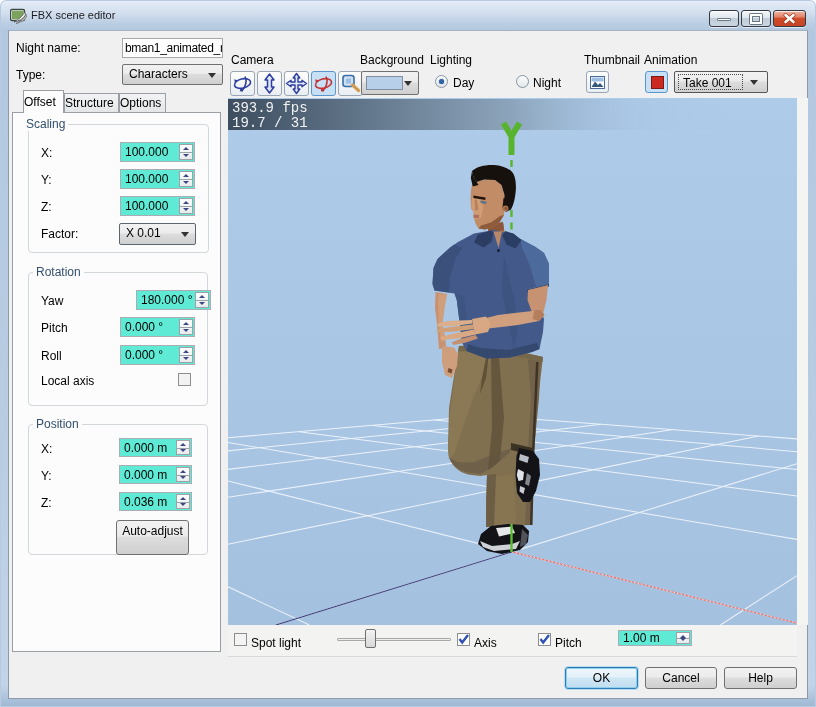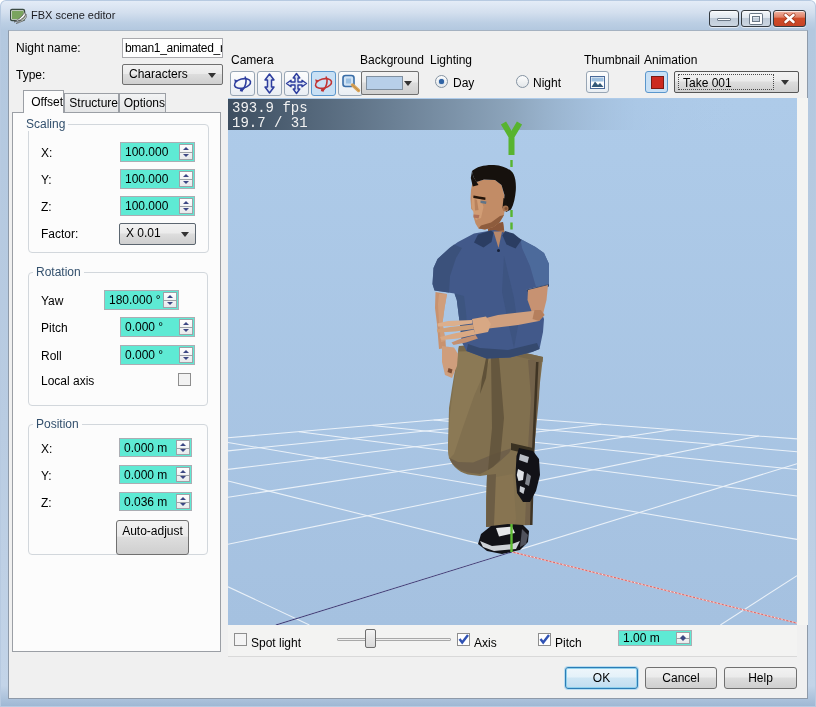--- a/index.html
+++ b/index.html
@@ -18,21 +18,21 @@
 #btn-min i{position:absolute;left:7px;top:7px;width:14px;height:3px;background:#fdfeff;border:1px solid #6b7886;border-radius:1px}
 #btn-max i{position:absolute;left:8px;top:3px;width:12px;height:10px;border:2px solid #fdfeff;background:transparent;box-shadow:0 0 0 1px #6b7886,inset 0 0 0 1px #6b7886;border-radius:1px}
 
 
 
 .tbox{position:absolute;background:#fff;border:1px solid #a9a9ad;font-size:12px;overflow:hidden;white-space:nowrap;line-height:18px;padding-left:3px}
 .combo{position:absolute;border:1px solid #707070;border-radius:2px;font-size:12px;
  background:linear-gradient(to bottom,#f2f2f2 0%,#ebebeb 45%,#dddddd 50%,#cfcfcf 100%);line-height:19px;padding-left:6px}
 .combo .arr{position:absolute;right:6px;top:50%;margin-top:-2px;width:0;height:0;border:4px solid transparent;border-top:5px solid #333;border-bottom:none}
 
-.tab{position:absolute;border:1px solid #9b9fa5;border-bottom:none;font-size:12px;text-align:right;background:linear-gradient(to bottom,#f2f3f4,#e4e5e6);color:#000}
+.tab{position:absolute;border:1px solid #9b9fa5;border-bottom:none;font-size:12px;text-align:left;background:linear-gradient(to bottom,#f2f3f4,#e4e5e6);color:#000}
 .tab.active{background:#fcfcfc;z-index:3}
 #pane{position:absolute;left:12px;top:112px;width:209px;height:540px;background:#fcfcfc;border:1px solid #9b9fa5}
 .grp{position:absolute;border:1px solid #d2d7dc;border-radius:4px}
 .grplbl{position:absolute;font-size:12px;color:#33506d;background:#fcfcfc;padding:0 3px;white-space:nowrap}
 
 .spin{position:absolute;background:#5eead4;border:1px solid #abadb3;font-size:12px}
 .spin .val{position:absolute;left:4px;top:50%;transform:translateY(-50%);white-space:nowrap}
 .spin .btns{position:absolute;top:1px;bottom:1px;right:1px;width:14px;border:1px solid #9da2a8;background:linear-gradient(to bottom,#fefefe,#e8eaec)}
 .spin .btns:before{content:"";position:absolute;left:0;right:0;top:50%;height:1px;background:#9da2a8}
 .spin .up{position:absolute;left:50%;top:2px;margin-left:-3px;width:0;height:0;border:3px solid transparent;border-bottom:3.5px solid #3c4884;border-top:none}
@@ -115,21 +115,21 @@
         <i class="up"></i>
         <i class="dn"></i>
       </span>
     </div>
  <div class="lbl" style="left:41px;top:227px">Factor:</div>
  <div class="combo" style="left:119px;top:223px;width:77px;height:22px;border-color:#5c6670">X 0.01<span class="arr"></span></div>
 
  <div class="grp" style="left:28px;top:272px;width:180px;height:134px"></div>
  <div class="grplbl" style="left:33px;top:265px">Rotation</div>
  <div class="lbl" style="left:41px;top:294px">Yaw</div>
- <div class="spin" style="left:104px;top:290px;width:75px;height:20px">
+ <div class="spin" style="left:136px;top:290px;width:75px;height:20px">
       <span class="val">180.000 °</span>
       <span class="btns">
         <i class="up"></i>
         <i class="dn"></i>
       </span>
     </div>
  <div class="lbl" style="left:41px;top:321px">Pitch</div>
  <div class="spin" style="left:120px;top:317px;width:75px;height:20px">
       <span class="val">0.000 °</span>
       <span class="btns">
@@ -224,21 +224,21 @@
         <rect x="0.5" y="0.5" width="14" height="12" fill="#fff" stroke="#4a6a9a"></rect>
         <rect x="1.5" y="1.5" width="12" height="4" fill="#9ec0e0"></rect>
         <path d="M1.5,11 L5,5.5 L8,9 L10,7 L13.5,11 Z" fill="#355a7a"></path>
       </svg>
     </div>
 
  <div class="lbl" style="left:644px;top:53px">Animation</div>
  <div class="toolbtn sel" style="left:645px;top:71px;width:23px;height:22px">
       <span style="position:absolute;left:5px;top:4px;width:13px;height:13px;background:#cc2a20;border:1px solid #7a1a14"></span>
     </div>
- <div class="combo" style="left:674px;top:71px;width:125px;height:22px;border-color:#565656">
+ <div class="combo" style="left:674px;top:71px;width:94px;height:22px;border-color:#565656">
    <span style="position:absolute;left:3px;top:2px;right:24px;bottom:2px;border:1px dotted #4a4a4a"></span>
    <span style="position:absolute;left:8px;top:2px">Take 001</span>
       <span class="arr" style="right:9px"></span>
     </div>
 
  <div id="vp" style="position:absolute;left:228px;top:98px;width:569px;height:527px"><svg width="569" height="527" viewBox="0 0 569 527">
 <defs>
 <linearGradient id="vbg" x1="0" y1="0" x2="0" y2="1">
  <stop offset="0" stop-color="#aecbe9"></stop>
             <stop offset="1" stop-color="#a5c1e0"></stop>

